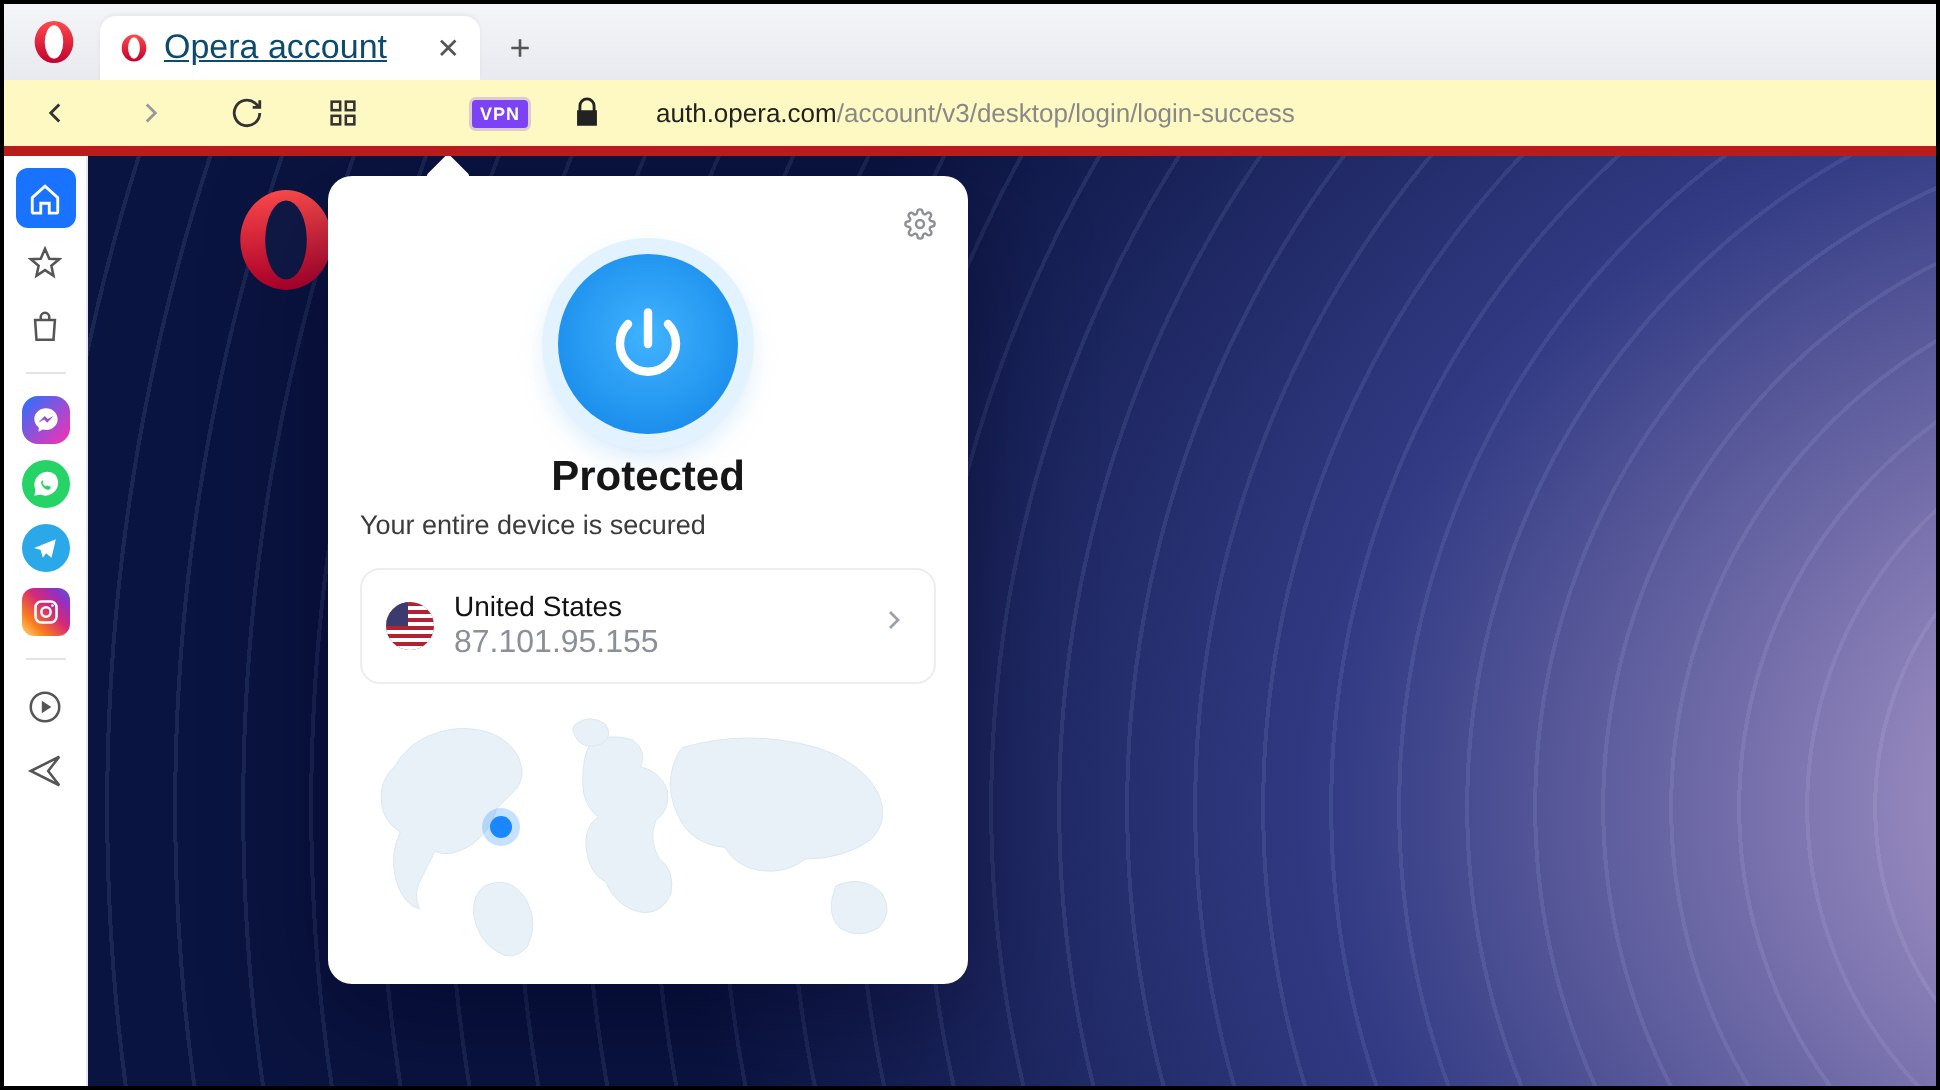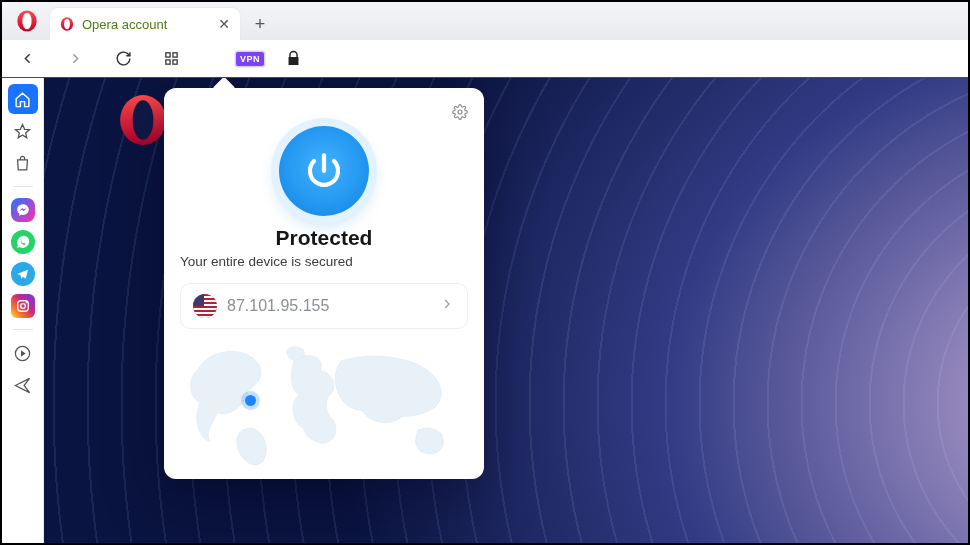--- a/index.html
+++ b/index.html
@@ -2,26 +2,26 @@
 <html><head>
 <meta charset="utf-8">
 <style>
 * { margin: 0; padding: 0; box-sizing: border-box; font-family: -apple-system, BlinkMacSystemFont, "Segoe UI", Arial, sans-serif; }
 body { width: 970px; height: 545px; overflow: hidden; border: 2px solid #000; background: #e9ebf0; position: relative; }
 
 
 .tab-strip { height: 38px; display: flex; align-items: flex-end; padding-left: 12px; background: linear-gradient(#f3f5f8,#e8eaef); }
 .opera-btn { width: 26px; height: 26px; margin-right: 10px; margin-bottom: 6px; display:flex; align-items:center; justify-content:center; }
 .tab { background:#fff; height:32px; border-radius:8px 8px 0 0; display:flex; align-items:center; padding:0 10px; gap:8px; min-width:190px; box-shadow: 0 -1px 2px rgba(0,0,0,.05); }
-.tab-title { font-size:13px; color:#4d7c0f; flex:1; }
+.tab-title { font-size:17px; color:#0c4a6e; flex:1;text-decoration:underline; }
 .tab-close { font-size:14px; color:#555; cursor:pointer; }
 .new-tab { width:28px; height:28px; margin-left:6px; margin-bottom:2px; display:flex; align-items:center; justify-content:center; color:#555; font-size:18px; cursor:pointer; }
 
 
-.toolbar { height:38px; background:#ffffff; display:flex; align-items:center; padding:0 10px; gap:18px; border-bottom:1px solid #b91c1c; }
+.toolbar { height:38px; background:#fef9c3; display:flex; align-items:center; padding:0 10px; gap:18px; border-bottom:5px solid #b91c1c; }
 .tool-btn { width:30px; height:30px; display:flex; align-items:center; justify-content:center; color:#333; border-radius:4px; cursor:pointer; }
 .tool-btn svg { width:17px; height:17px; }
 .vpn-badge { background:#7b42f6; color:#fff; font-size:9px; font-weight:700; padding:2px 4px; border-radius:2px; letter-spacing:0.5px; margin-left:4px; box-shadow: 0 0 0 1.5px rgba(123,66,246,.25); }
 .url { font-size:13px; color:#888; margin-left:6px; }
 .url .dom { color:#222; }
 
 
 .content-row { position:absolute; top:76px; bottom:0; left:0; right:0; display:flex;border-radius:13px; }
 .sidebar { width:42px; background:#fff; border-right:1px solid #e5e7ec; display:flex; flex-direction:column; align-items:center; padding-top:6px; gap:2px; }
 .side-item { width:30px; height:30px; display:flex; align-items:center; justify-content:center; border-radius:6px; cursor:pointer; position:relative; }
@@ -134,20 +134,23 @@
         <rect x="14" y="14" width="6" height="6"></rect>
       </svg>
   </div>
   <div style="width:10px"></div>
   <span class="vpn-badge">VPN</span>
   <div class="tool-btn" style="width:22px">
     <svg viewBox="0 0 24 24" width="14" height="14" fill="#222">
         <path d="M6 10V7a6 6 0 0 1 12 0v3h1v11H5V10h1zm2 0h8V7a4 4 0 0 0-8 0v3z"></path>
       </svg>
   </div>
+  <div class="url">
+    <span class="dom">auth.opera.com</span><span>/account/v3/desktop/login/login-success</span>
+  </div>
 </div>
 
 <div class="content-row">
 
   <div class="sidebar">
     <div class="side-item active">
       <svg width="17" height="17" viewBox="0 0 24 24" fill="none" stroke="#fff" stroke-width="2">
           <path d="M3 11l9-8 9 8v10a1 1 0 0 1-1 1h-5v-7h-6v7H4a1 1 0 0 1-1-1V11z"></path>
         </svg>
     </div>
@@ -252,20 +255,21 @@
                 <rect y="6" width="24" height="2"></rect>
                 <rect y="10" width="24" height="2"></rect>
                 <rect y="14" width="24" height="2"></rect>
                 <rect y="18" width="24" height="2"></rect>
                 <rect y="22" width="24" height="2"></rect>
               </g>
             <rect width="11" height="12" fill="#3c3b6e"></rect>
           </svg>
         </div>
         <div class="loc-txt">
+          <div class="loc-name">United States</div>
           <div class="loc-ip">87.101.95.155</div>
         </div>
         <span class="chev">
           <svg width="16" height="16" viewBox="0 0 24 24" fill="none" stroke="#9aa0a8" stroke-width="2">
               <polyline points="9 18 15 12 9 6"></polyline>
             </svg>
         </span>
       </div>
 
       <div class="worldmap">

